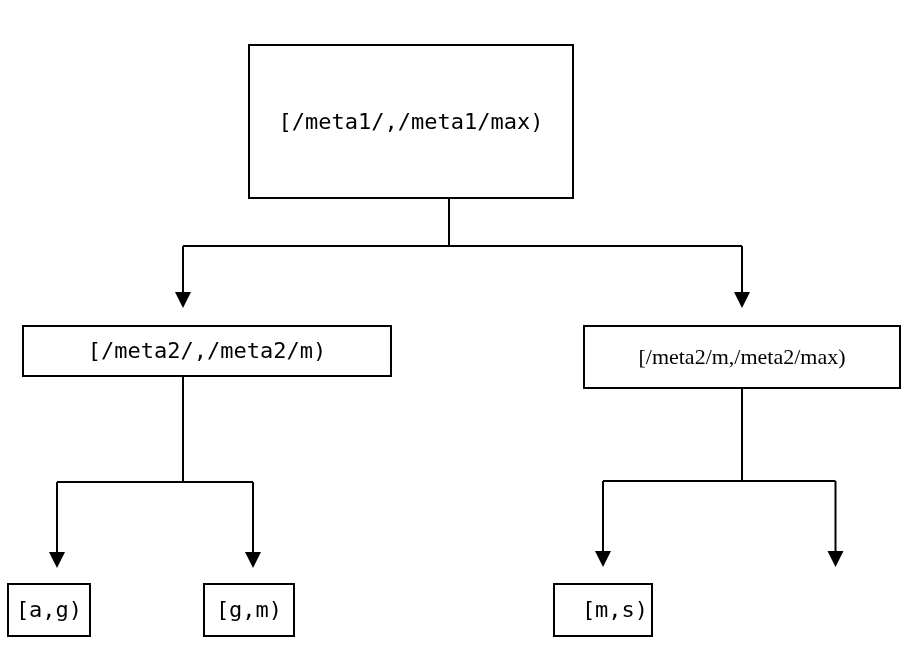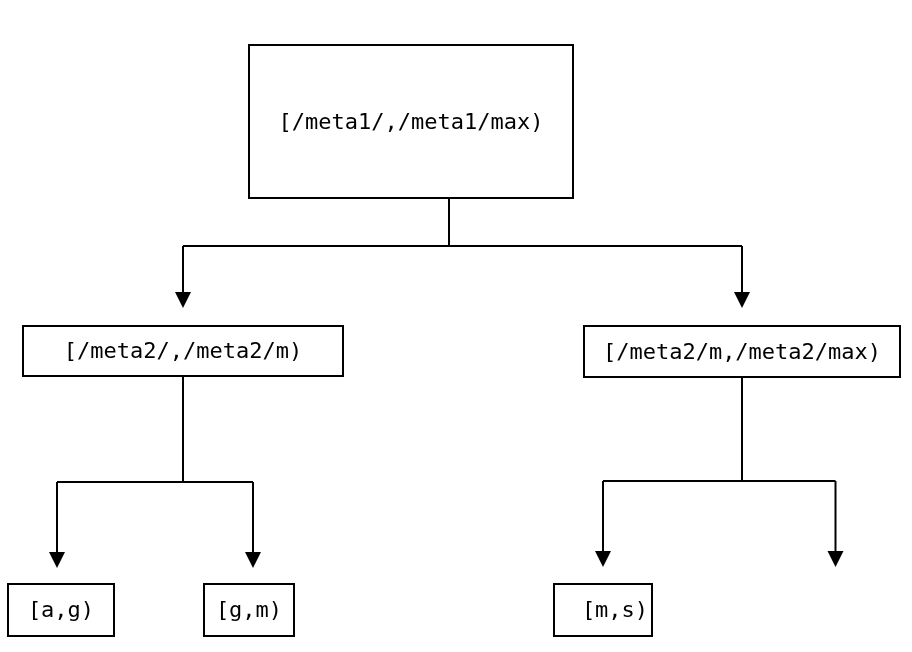--- a/index.html
+++ b/index.html
@@ -39,23 +39,23 @@
     background: var(--bg);
     color: var(--text);
     display: flex;
     align-items: center;
     justify-content: center;
     font-size: 22px;
     line-height: 1;
     white-space: pre;
   }
   .n-root { left: 248px; top: 12px;  width: 326px; height: 155px; margin-top: 32px; }
-  .n-l    { left: 22px;  top: 325px; width: 322px; height: 52px;  }
-  .n-r    { left: 583px; top: 325px; width: 318px; height: 53px;  }
-  .n-ag   { left: 7px;   top: 583px; width: 108px; height: 54px;  }
+  .n-l    { left: 22px;  top: 325px; width: 370px; height: 52px;  }
+  .n-r    { left: 583px; top: 325px; width: 318px; height: 64px; font-family: Liberation Serif, serif;  }
+  .n-ag   { left: 7px;   top: 583px; width: 84px; height: 54px;  }
   .n-gm   { left: 203px; top: 583px; width: 92px; height: 54px;  }
   .n-ms   { left: 553px; top: 583px; width: 100px; height: 54px; padding-left: 24px;  }
   .n-smax { left: 778px; top: 584px; width: 115px; height: 53px;  }
 </style>
 </head>
 <body>
 
 <div class="diagram">
 
   <svg class="connectors" viewBox="0 0 912 652" xmlns="http://www.w3.org/2000/svg">

